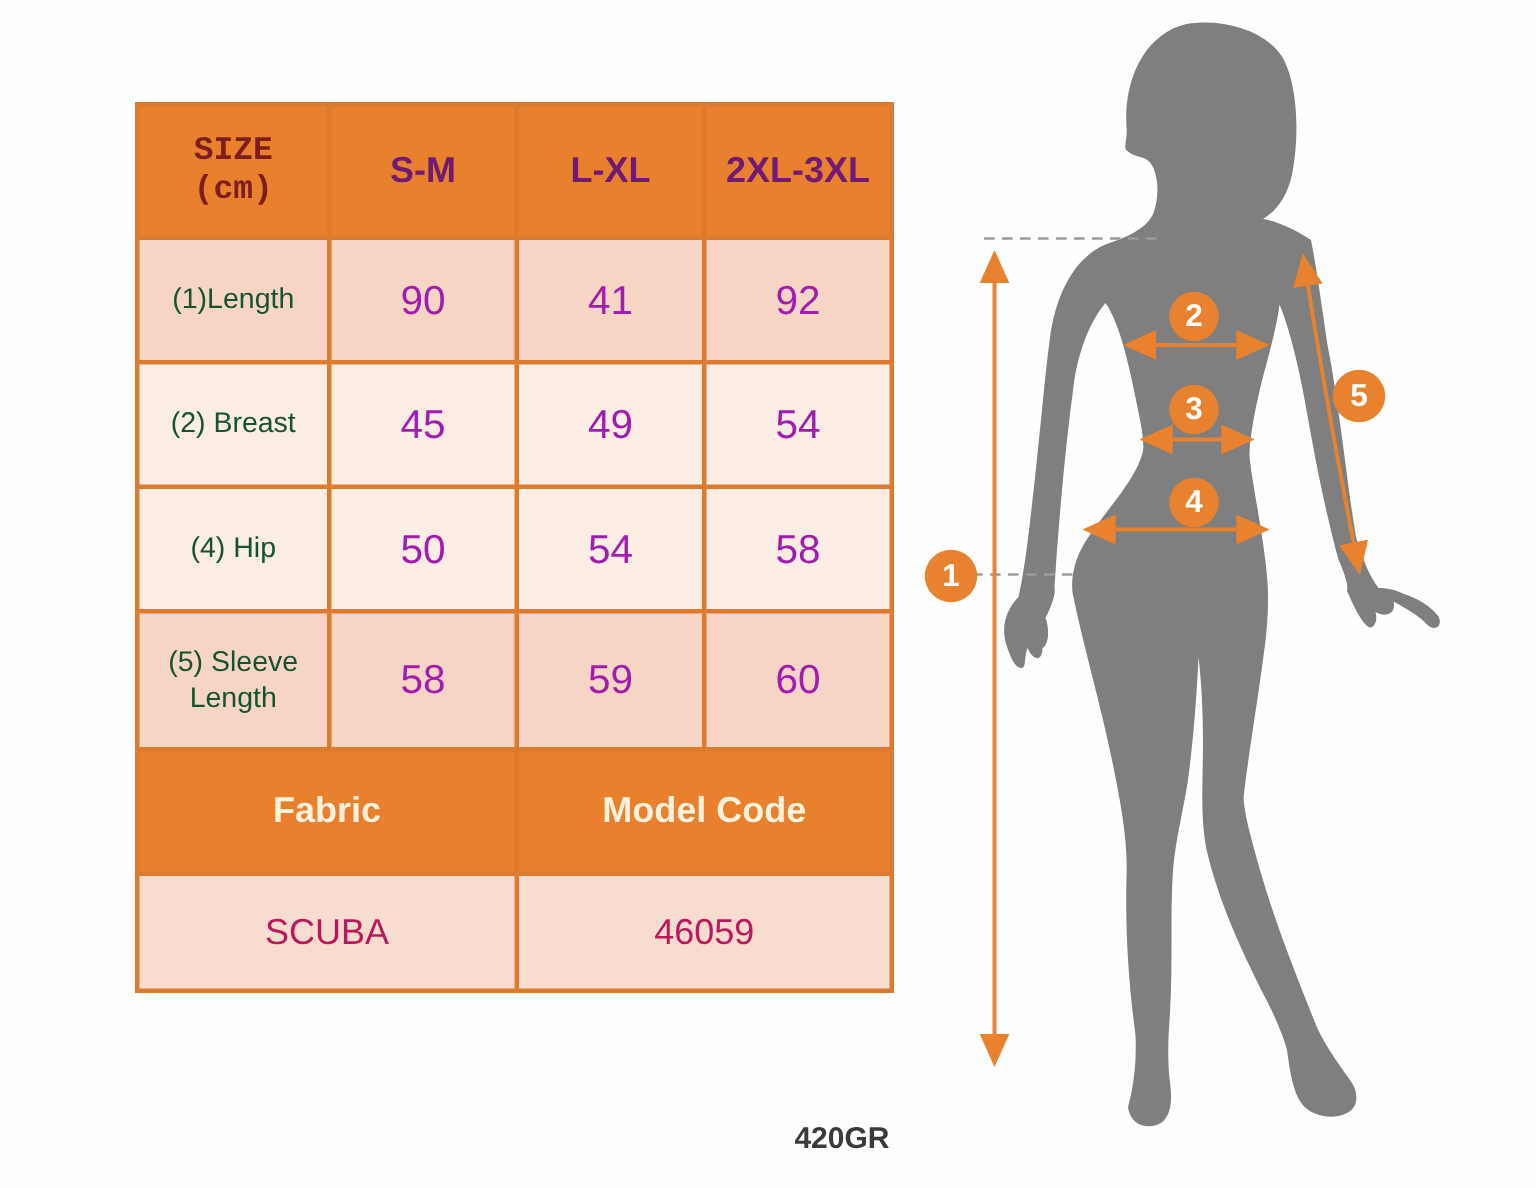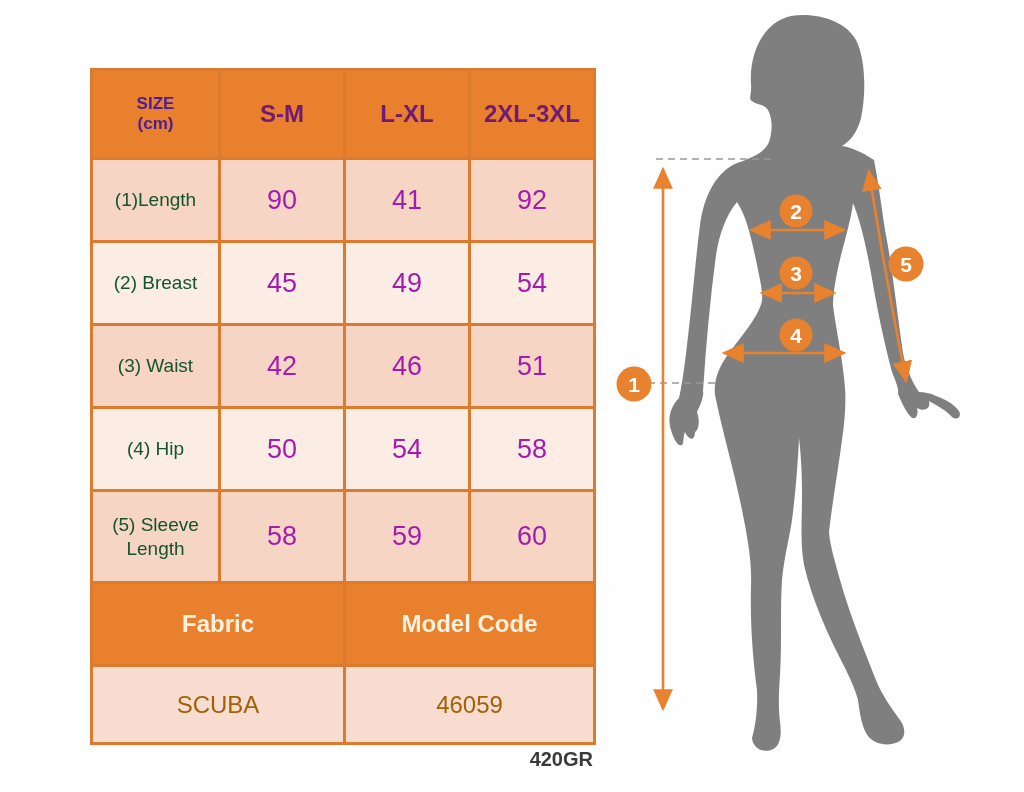--- a/index.html
+++ b/index.html
@@ -13,32 +13,32 @@
     border-collapse:collapse;table-layout:fixed;
   }
   table.size-table col.c0{width:128px}
   table.size-table col.c1,table.size-table col.c2,table.size-table col.c3{width:125px}
   table.size-table td{
     border:3px solid #dc7a2e;text-align:center;vertical-align:middle;
     padding:0 6px;box-sizing:border-box;
   }
   tr.hdr{height:89px}
   tr.hdr td{background:#e8802e;font-weight:bold;}
-  td.unit-cell{color:#4c1d95;font-size:17px;line-height:1.18;white-space:pre-line;}
+  td.unit-cell{color:#7f1d1d;font-size:22px;line-height:1.18;white-space:pre-line;font-family:Liberation Mono, monospace;}
   td.col-hdr{color:#701a75;font-size:24px;}
   tr.data-row{height:83px}
   tr.data-row.tall{height:92px}
   tr.data-row.shade-a td{background:#f7d5c4;}
   tr.data-row.shade-b td{background:#fbece4;}
   td.row-label{font-size:19px;color:#14532d;line-height:1.25;}
   td.row-value{font-size:27px;color:#a21caf;}
   tr.info-hdr{height:83px}
   tr.info-hdr td{background:#e8802e;color:#fdf2dd;font-size:24px;font-weight:bold;}
   tr.info-val{height:78px}
-  tr.info-val td{background:#f8dcd0;font-size:24px;color:#a16207;text-align:center;}
+  tr.info-val td{background:#f8dcd0;font-size:24px;color:#be185d;text-align:center;}
   .weight-note{
     position:absolute;left:90px;top:748px;width:503px;text-align:right;
     font-size:20px;color:#3a3a3a;font-weight:bold;
   }
   
   svg.figure{position:absolute;left:610px;top:0;}
   .marker-num{font-family:"Liberation Sans",sans-serif;font-size:21px;font-weight:bold;fill:#ffffff;}
 </style>
 </head>
 <body>
@@ -64,26 +64,20 @@
         <td class="row-label">(1)Length</td>
         <td class="row-value">90</td>
         <td class="row-value">41</td>
         <td class="row-value">92</td>
       </tr>
       <tr class="data-row shade-b">
         <td class="row-label">(2) Breast</td>
         <td class="row-value">45</td>
         <td class="row-value">49</td>
         <td class="row-value">54</td>
-      </tr>
-      <tr class="data-row shade-a">
-        <td class="row-label">(3) Waist</td>
-        <td class="row-value">42</td>
-        <td class="row-value">46</td>
-        <td class="row-value">51</td>
       </tr>
       <tr class="data-row shade-b">
         <td class="row-label">(4) Hip</td>
         <td class="row-value">50</td>
         <td class="row-value">54</td>
         <td class="row-value">58</td>
       </tr>
       <tr class="data-row shade-a tall">
         <td class="row-label">(5) Sleeve Length</td>
         <td class="row-value">58</td>

